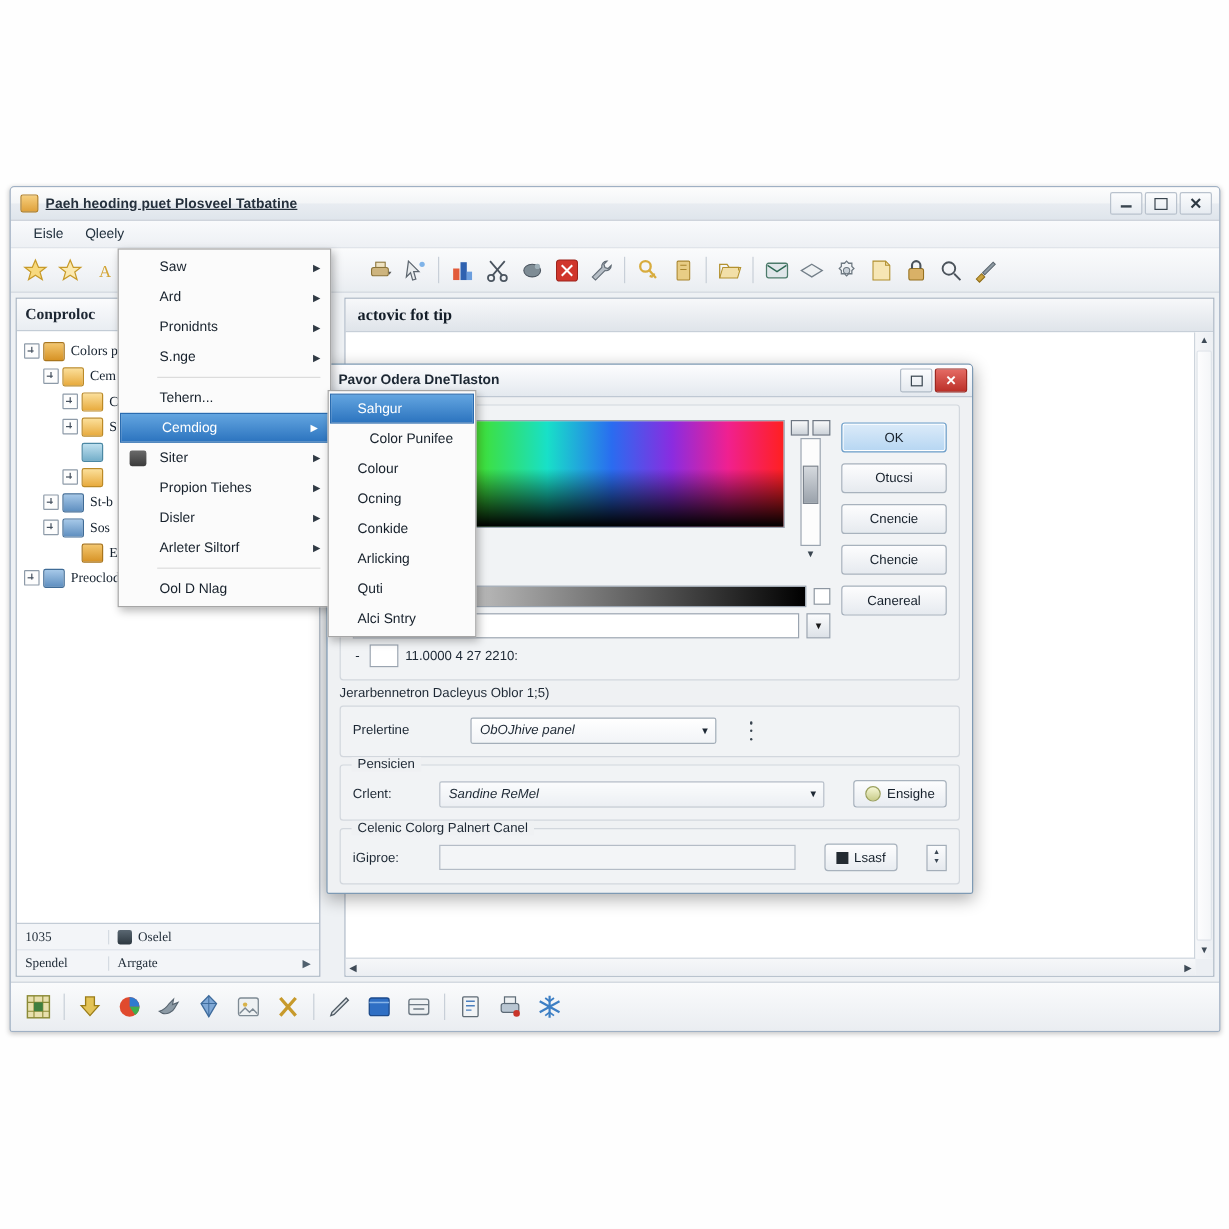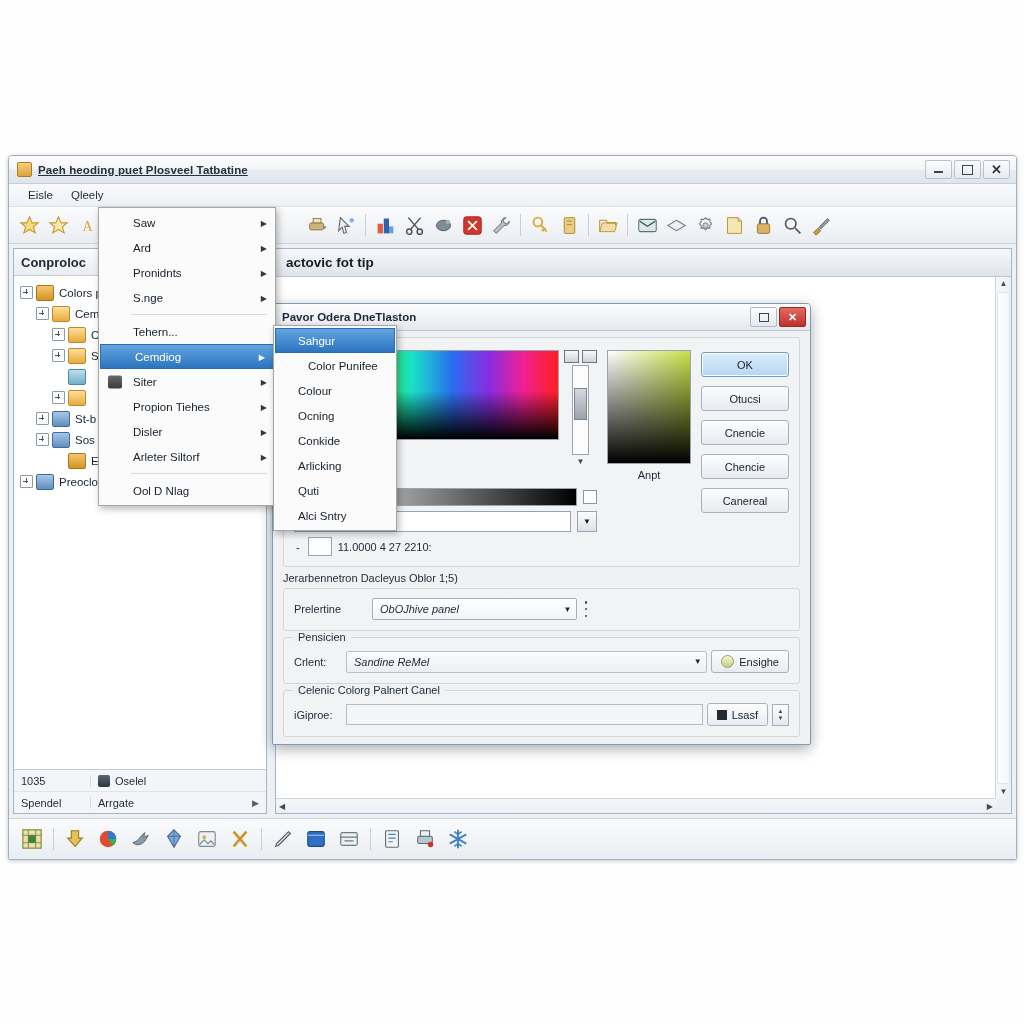--- a/index.html
+++ b/index.html
@@ -82,21 +82,21 @@
     display:flex;align-items:center;padding:0 6px;gap:1px;
   }
   .tb-btn{
     width:28px;height:28px;display:flex;align-items:center;justify-content:center;
     border-radius:3px;
   }
   .tb-sep{width:1px;height:22px;background:#c8cfd8;margin:0 4px;}
   .tb-ico{width:21px;height:21px;position:relative;display:block;}
 
   
-  .app-body{flex:1 1 auto;display:flex;min-height:0;background:#eef1f4;padding:4px;gap:8px;}
+  .app-body{flex:1 1 auto;display:flex;min-height:0;background:#eef1f4;padding:4px;gap:20px;font-family:Liberation Serif, serif;}
   .left-pane{
     width:252px;flex:0 0 252px;background:#ffffff;
     border:1px solid #a8b4c2;display:flex;flex-direction:column;overflow:hidden;
   }
   .lp-header{
     height:26px;flex:0 0 26px;background:linear-gradient(to bottom,#fbfcfd,#e9edf2);
     border-bottom:1px solid #c3ccd6;display:flex;align-items:center;padding-left:7px;
     font-weight:bold;font-size:13px;color:#1d2733;filter:blur(.3px);
   }
   .tree{flex:1 1 auto;padding:6px 2px 0 4px;overflow:hidden;position:relative;}
@@ -268,21 +268,21 @@
     height:23px;border:1px solid #a8b2bd;border-radius:3px;
     background:linear-gradient(to bottom,#fdfdfe,#e6eaef);
     display:flex;align-items:center;justify-content:center;
     font-size:11px;color:#16202b;filter:blur(.3px);
   }
   .dbtn.primary{
     background:linear-gradient(to bottom,#dcebf9,#b6d6f2);
     border-color:#6d9ec9;box-shadow:inset 0 0 0 1px #ffffff;
   }
 
-  .form-row{display:flex;align-items:center;gap:4px;margin-bottom:9px;}
+  .form-row{display:flex;align-items:center;gap:24px;margin-bottom:9px;}
   .form-row:last-child{margin-bottom:0;}
   .flabel{font-size:11px;color:#1d2834;filter:blur(.3px);white-space:nowrap;}
   .combo{
     height:20px;border:1px solid #a4aeb9;border-radius:2px;
     background:linear-gradient(to bottom,#ffffff,#f2f4f7);
     display:flex;align-items:center;padding:0 0 0 7px;
     font-size:11px;color:#1d2834;filter:blur(.3px);
   }
   .combo .cv{flex:1 1 auto;white-space:nowrap;overflow:hidden;font-style:italic;}
   .combo .carrow{
@@ -700,24 +700,20 @@
               <div class="drop-btn">▼</div>
             </div>
 
             <div class="num-row">
               <span class="num-dash">-</span>
               <span class="small-box"></span>
               <span>11.0000 4 27 2210:</span>
             </div>
           </div>
 
-          <div class="picker-right">
-            <div class="sv-box"></div>
-            <div class="sv-label">Anpt</div>
-          </div>
 
           <div class="btn-col">
             <div class="dbtn primary">OK</div>
             <div class="dbtn">Otucsi</div>
             <div class="dbtn">Cnencie</div>
             <div class="dbtn">Chencie</div>
             <div class="dbtn">Canereal</div>
           </div>
         </div>
       </div>

